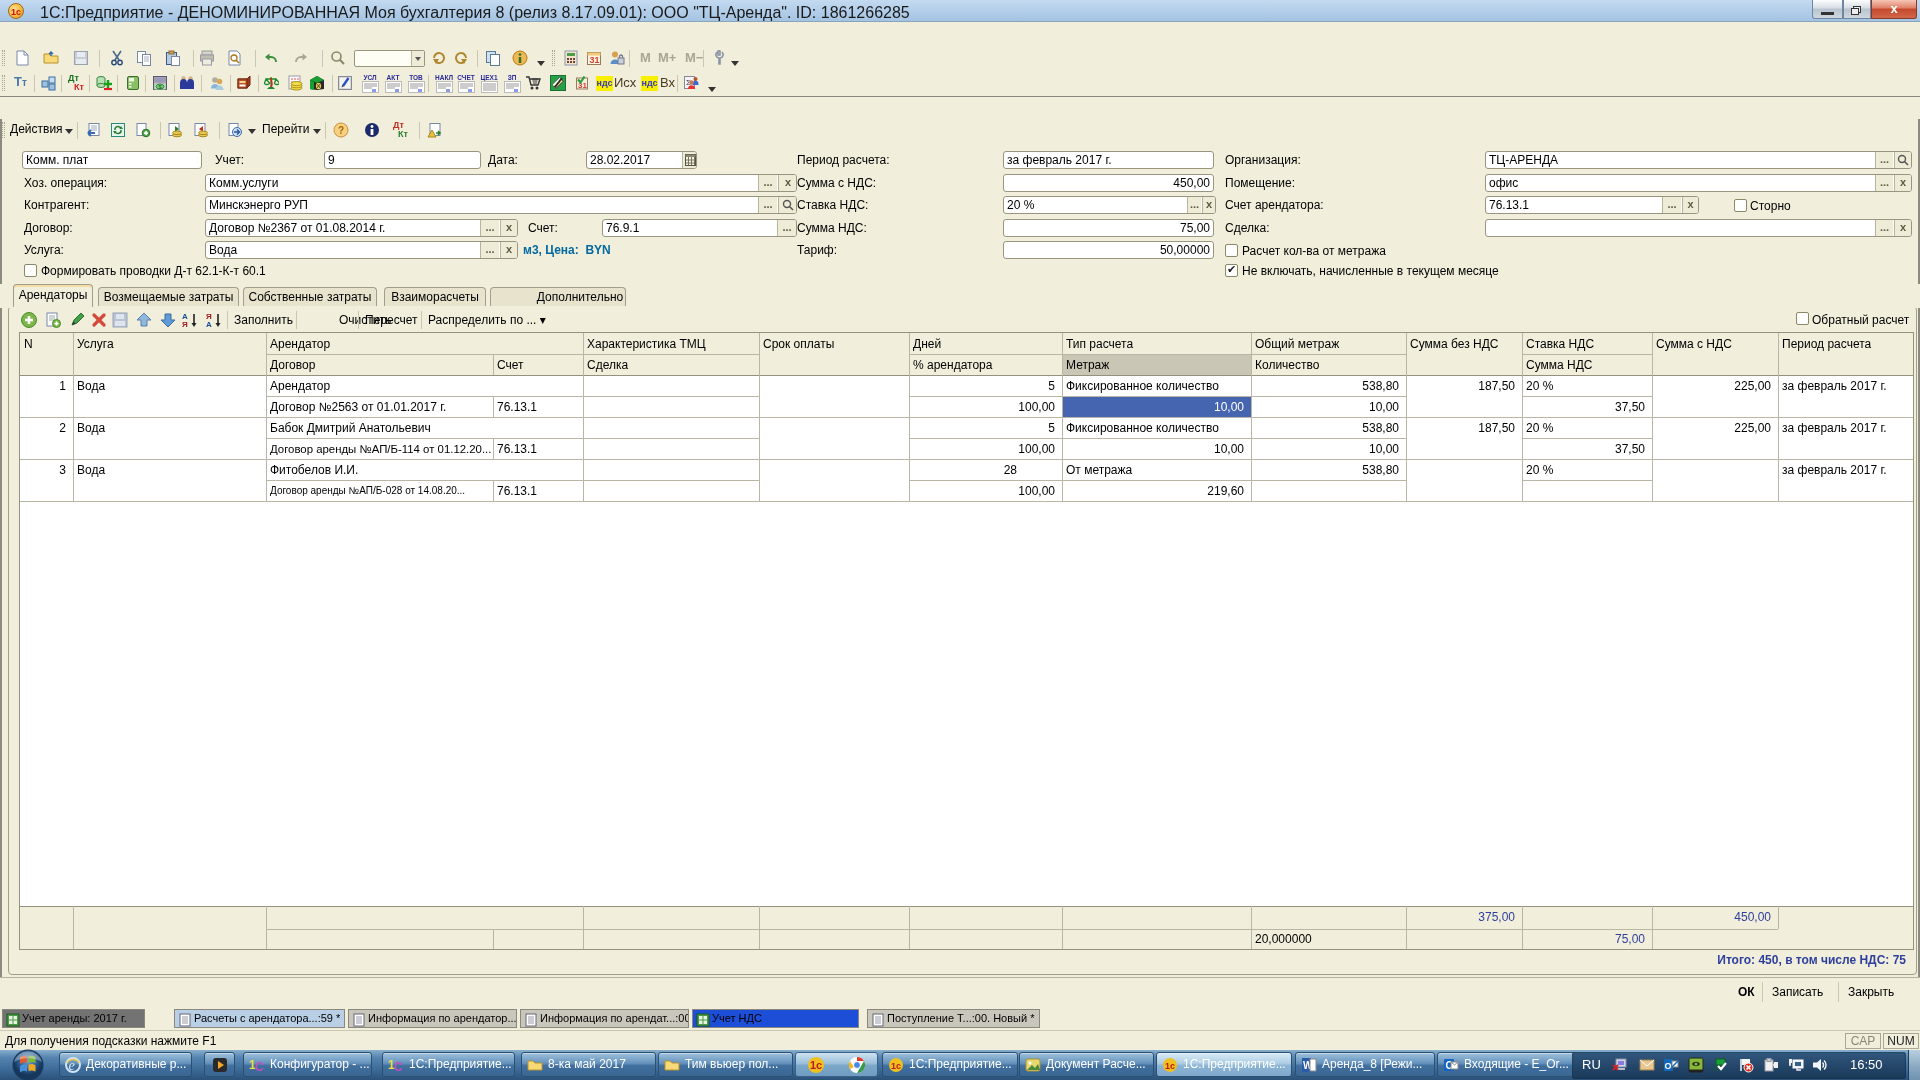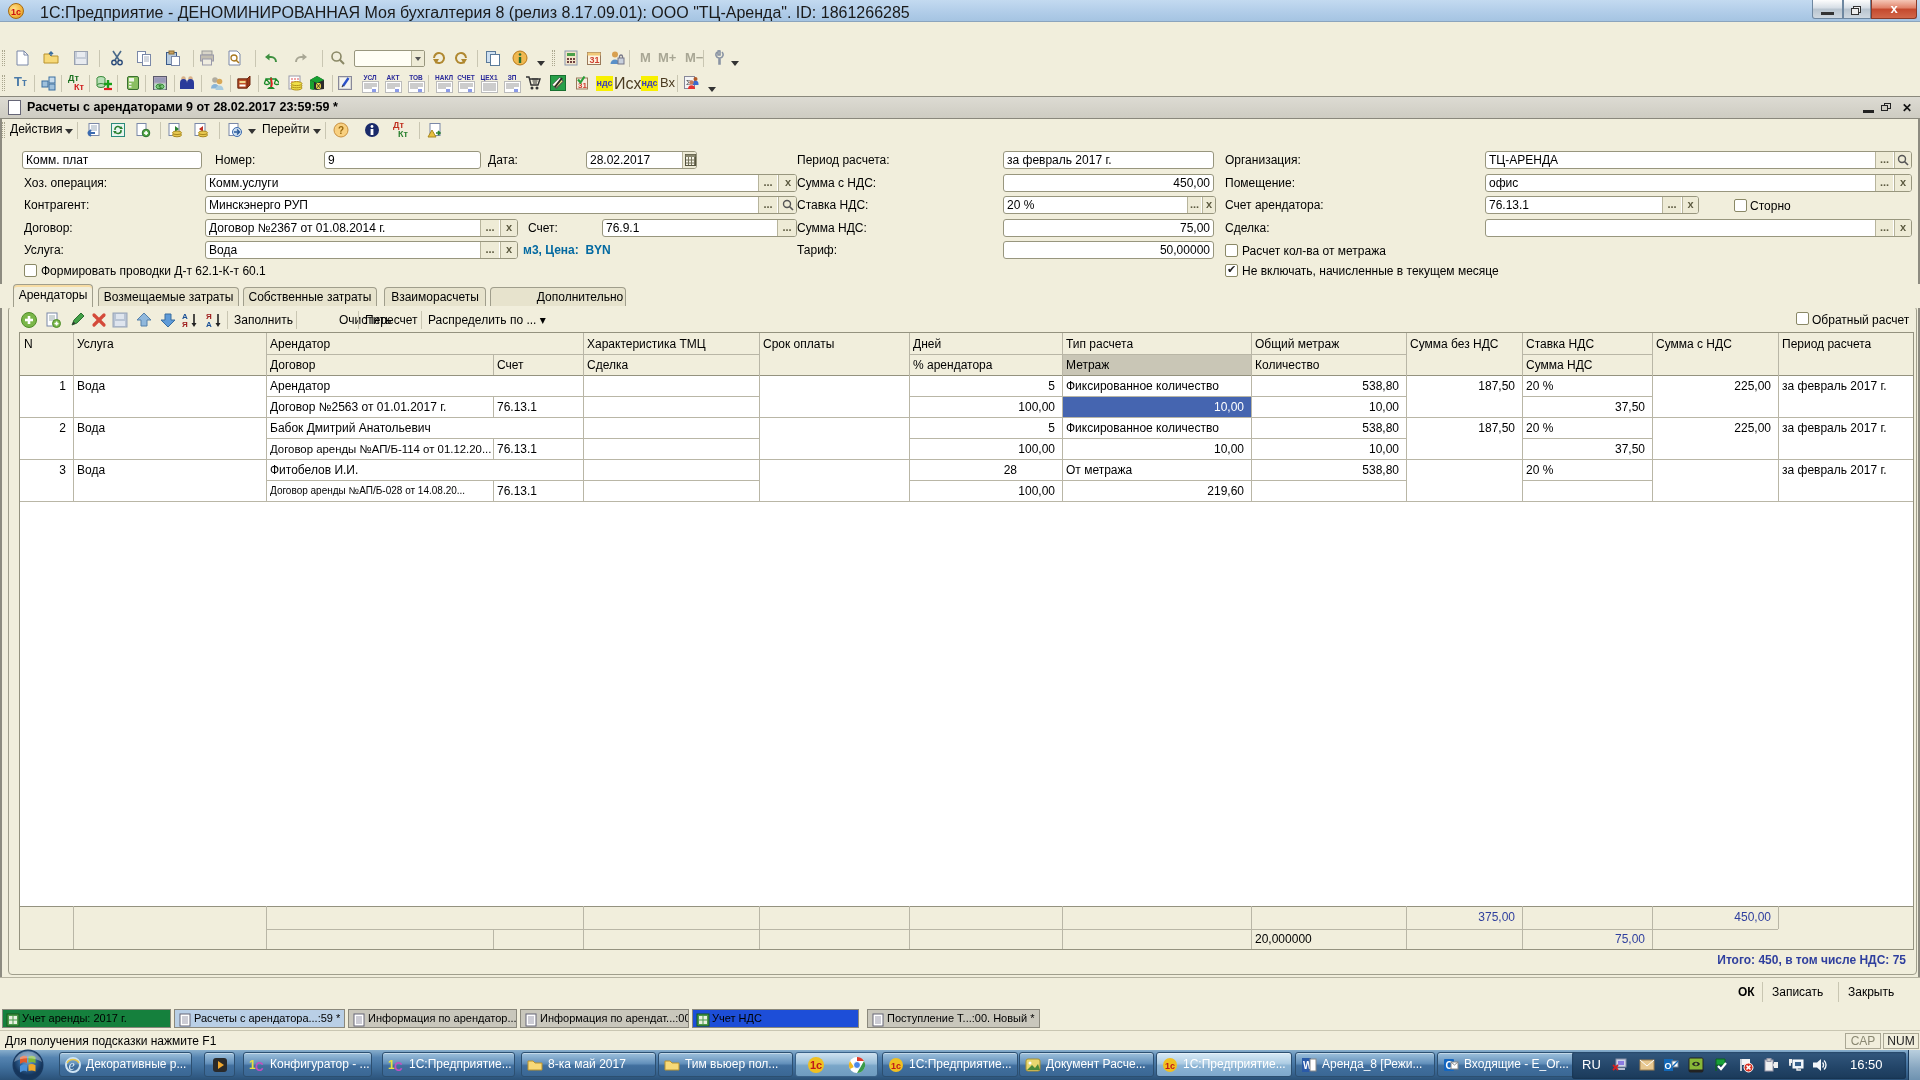--- a/index.html
+++ b/index.html
@@ -437,45 +437,37 @@
         </svg>
       </div>
   <div class="ic" style="left:574px;top:4px;">
         <svg width="16" height="16">
           <rect x="2.5" y="3" width="11" height="11" fill="#f6ece0" stroke="#99795a"></rect>
           <text x="4" y="13" font-size="8" font-weight="bold" fill="#d04030" font-family="Liberation Sans">31</text>
           <path d="M4,4.5 l2.5,3 4,-6" fill="none" stroke="#28a038" stroke-width="2.2"></path>
         </svg>
       </div>
   <div class="abs" style="left:596px;top:5px;width:17px;height:15px;background:#f8f000;font-size:9px;font-weight:bold;color:#3a3ac0;text-align:center;line-height:15px;">ндс</div>
-  <div class="abs" style="left:614px;top:4px;font-size:16px;color:#4a3a20;">Исх</div>
+  <div class="abs" style="left:614px;top:4px;font-size:13px;color:#4a3a20;">Исх</div>
   <div class="abs" style="left:641px;top:5px;width:17px;height:15px;background:#f8f000;font-size:9px;font-weight:bold;color:#3a3ac0;text-align:center;line-height:15px;">ндс</div>
   <div class="abs" style="left:660px;top:4px;font-size:13px;color:#4a3a20;">Вх</div>
   <div class="sep" style="left:677px;top:4px;height:17px;"></div>
   <div class="ic" style="left:683px;top:4px;">
         <svg width="16" height="16">
           <rect x="1.5" y="1.5" width="10" height="12" fill="#f4f4f4" stroke="#889"></rect>
           <text x="3" y="10" font-size="8" fill="#444" font-family="Liberation Sans">Σ</text>
           <circle cx="12.5" cy="4" r="2" fill="#b05828"></circle>
           <path d="M9.5,9 a3,3.2 0 0 1 6,0 v1 h-6 z" fill="#3a6ad0"></path>
           <circle cx="8.5" cy="7.5" r="2.2" fill="#c87858"></circle>
           <path d="M5,14 a3.5,3.8 0 0 1 7,0 z" fill="#e83030"></path>
         </svg>
       </div>
   <div class="abs" style="left:708px;top:16px;width:0;height:0;border:4px solid transparent;border-top:5px solid #333;"></div>
 </div>
 
-<div class="abs" style="left:0;top:97px;width:1920px;height:22px;background:linear-gradient(#dddbd3,#ceccc2);border-bottom:1px solid #8a887c;">
-  <div class="abs" style="left:8px;top:3px;width:13px;height:15px;background:#fff;border:1px solid #667;"></div>
-  <div class="abs" style="left:27px;top:3px;font-size:12.5px;font-weight:bold;">Расчеты с арендаторами 9 от 28.02.2017 23:59:59 *</div>
-  <div class="abs" style="left:1863px;top:13px;width:11px;height:3px;background:#222;"></div>
-  <div class="abs" style="left:1884px;top:6px;width:7px;height:6px;border:1px solid #222;"></div>
-  <div class="abs" style="left:1881px;top:8px;width:7px;height:6px;border:1px solid #222;background:#ceccc2;"></div>
-  <div class="abs" style="left:1902px;top:4px;font-size:12px;font-weight:bold;color:#111;">✕</div>
-</div>
 
 <div id="actbar" class="abs" style="left:0;top:119px;width:1920px;height:23px;background:#f1eedc;">
   <div class="abs" style="left:2px;top:3px;width:3px;height:16px;border-left:1px dotted #a9a68e;border-right:1px dotted #a9a68e;"></div>
   <div class="abs" style="left:10px;top:3px;">Действия</div>
   <div class="abs" style="left:65px;top:10px;width:0;height:0;border:4px solid transparent;border-top:5px solid #333;"></div>
   <div class="sep" style="left:77px;top:3px;height:17px;"></div>
   <div class="ic" style="left:85px;top:3px;">
         <svg width="16" height="16">
           <rect x="4" y="1.5" width="10" height="12" fill="#fff" stroke="#7a88a8"></rect>
           <g stroke="#9ab">
@@ -560,21 +552,21 @@
           <path d="M9,11 h4 m-2,-2 l2,2 -2,2" stroke="#2a8030" stroke-width="1.6" fill="none"></path>
         </svg>
       </div>
 </div>
 
 <div id="form" class="abs" style="left:0;top:142px;width:1920px;height:142px;background:#f1eedc;">
 
   <div class="igrp" style="left:22px;top:9px;width:180px;">
         <span class="tx">Комм. плат</span>
       </div>
-  <div class="lbl" style="left:215px;top:9px;">Номер:</div>
+  <div class="lbl" style="left:215px;top:9px;">Учет:</div>
   <div class="igrp" style="left:324px;top:9px;width:157px;">
         <span class="tx">9</span>
       </div>
   <div class="lbl" style="left:488px;top:9px;">Дата:</div>
   <div class="igrp" style="left:586px;top:9px;width:111px;">
         <span class="tx">28.02.2017</span>
     <span class="ib" style="left:95px;width:15px;">
           <svg width="15" height="16">
             <rect x="2.5" y="2.5" width="10" height="11" fill="#f6f4e8" stroke="#55533e"></rect>
             <rect x="2.5" y="2.5" width="10" height="2.5" fill="#8a8870"></rect>
@@ -938,21 +930,21 @@
 <div class="abs" style="left:0;top:977px;width:1920px;height:1px;background:#b5b2a0;"></div>
 <div class="abs" style="left:0;top:978px;width:1920px;height:30px;background:#f1eedc;">
   <div class="abs" style="left:1738px;top:7px;font-weight:bold;">ОК</div>
   <div class="abs" style="left:1762px;top:4px;width:1px;height:20px;background:#c9c6b2;"></div>
   <div class="abs" style="left:1772px;top:7px;">Записать</div>
   <div class="abs" style="left:1838px;top:4px;width:1px;height:20px;background:#c9c6b2;"></div>
   <div class="abs" style="left:1848px;top:7px;">Закрыть</div>
 </div>
 
 <div id="wintabs" class="abs" style="left:0;top:1008px;width:1920px;height:22px;background:#f1eedc;">
-  <div class="wtb" style="left:2px;width:169px;background:#15803d;">
+  <div class="wtb" style="left:2px;width:143px;background:#737373;">
     <svg width="14" height="14" style="position:absolute;left:3px;top:3px;">
           <rect x="1" y="1" width="12" height="12" fill="#4a9a4a" stroke="#1a5a1a"></rect>
           <rect x="3" y="3" width="8" height="8" fill="#e8f0e0"></rect>
           <line x1="3" y1="7" x2="11" y2="7" stroke="#4a9a4a"></line>
           <line x1="7" y1="3" x2="7" y2="11" stroke="#4a9a4a"></line>
         </svg>
     <span>Учет аренды: 2017 г.</span></div>
   <div class="wtb" style="left:174px;width:171px;background:#b9cfe6;">
     <svg width="14" height="14" style="position:absolute;left:3px;top:3px;">
           <rect x="2" y="1" width="10" height="12" fill="#fff" stroke="#667"></rect>

